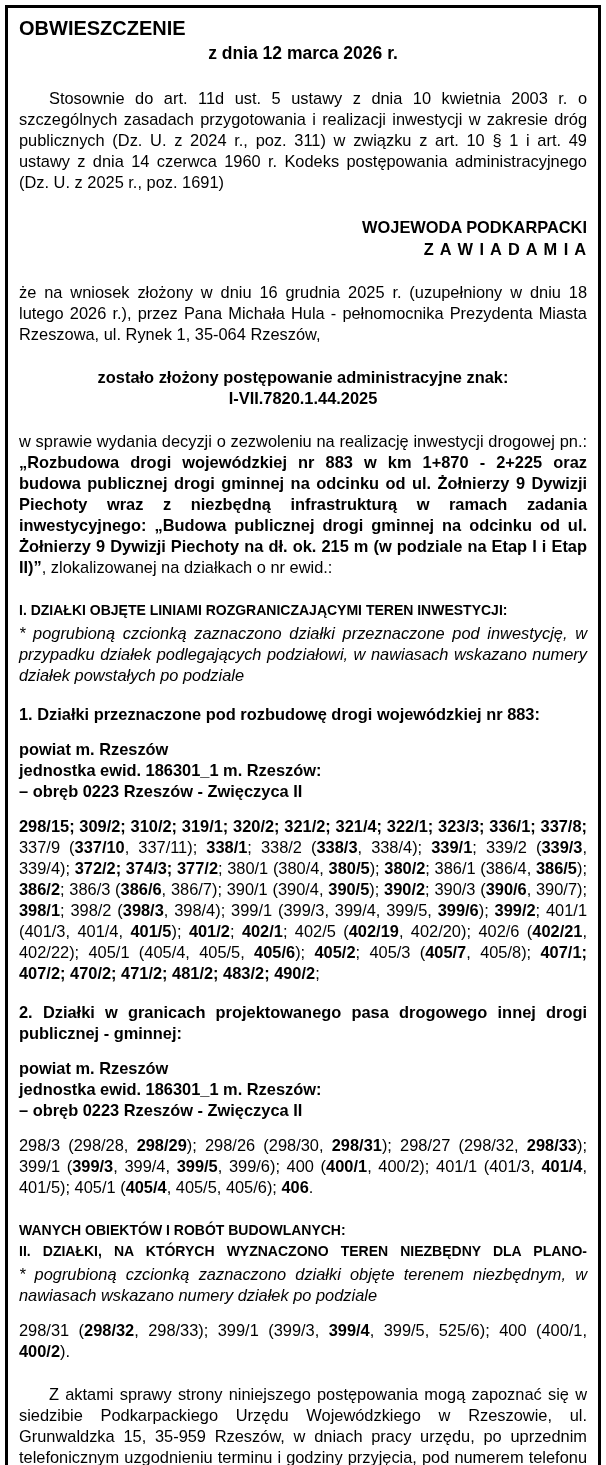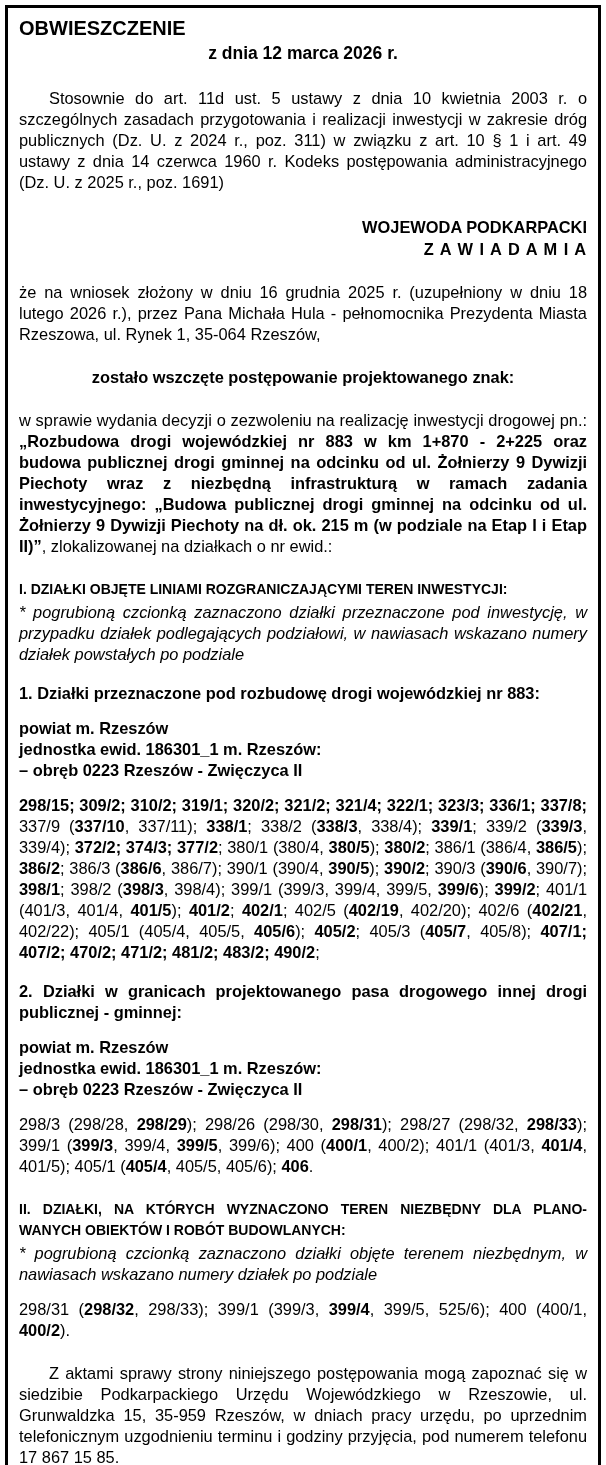--- a/index.html
+++ b/index.html
@@ -113,21 +113,22 @@
     <h1 class="title">OBWIESZCZENIE</h1>
     <div class="date-line">z dnia 12 marca 2026 r.</div>
 
     <p class="legal-basis">Stosownie do art. 11d ust. 5 ustawy z dnia 10 kwietnia 2003 r. o szczególnych zasadach przygotowania i realizacji inwestycji w zakresie dróg publicznych (Dz. U. z 2024 r., poz. 311) w związku z art. 10 § 1 i art. 49 ustawy z dnia 14 czerwca 1960 r. Kodeks postępowania administracyjnego (Dz. U. z 2025 r., poz. 1691)</p>
 
     <div class="authority">WOJEWODA PODKARPACKI</div>
     <div class="notifies">Z A W I A D A M I A</div>
 
     <p class="application">że na wniosek złożony w dniu 16 grudnia 2025 r. (uzupełniony w dniu 18 lutego 2026 r.), przez Pana Michała Hula - pełnomocnika Prezydenta Miasta Rzeszowa, ul. Rynek 1, 35-064 Rzeszów,</p>
 
-    <div class="proc-line">zostało wszczęte postępowanie projektowanego znak:</div>
+    <div class="proc-line">zostało złożony postępowanie administracyjne znak:</div>
+    <div class="case-number">I-VII.7820.1.44.2025</div>
 
     <p class="subject"><span>w sprawie wydania decyzji o zezwoleniu na realizację inwestycji drogowej pn.: </span><span class="b">„Rozbudowa drogi wojewódzkiej nr 883 w km 1+870 - 2+225 oraz budowa publicznej drogi gminnej na odcinku od ul. Żołnierzy 9 Dywizji Piechoty wraz z niezbędną infrastrukturą w ramach zadania inwestycyjnego: „Budowa publicznej drogi gminnej na odcinku od ul. Żołnierzy 9 Dywizji Piechoty na dł. ok. 215 m (w podziale na Etap I i Etap II)”</span><span>, zlokalizowanej na działkach o nr ewid.:</span></p>
 
     <div class="sec-heading">I. DZIAŁKI OBJĘTE LINIAMI ROZGRANICZAJĄCYMI TEREN INWESTYCJI:</div>
     <p class="note">* pogrubioną czcionką zaznaczono działki przeznaczone pod inwestycję, w przypadku działek podlegających podziałowi, w nawiasach wskazano numery działek powstałych po podziale</p>
 
     <div class="sub-heading">1. Działki przeznaczone pod rozbudowę drogi wojewódzkiej nr 883:</div>
     <div class="county-block">
       <div>powiat m. Rzeszów</div>
       <div>jednostka ewid. 186301_1 m. Rzeszów:</div>
@@ -137,22 +138,22 @@
 
     <div class="sub-heading">2. Działki w granicach projektowanego pasa drogowego innej drogi publicznej - gminnej:</div>
     <div class="county-block">
       <div>powiat m. Rzeszów</div>
       <div>jednostka ewid. 186301_1 m. Rzeszów:</div>
       <div>– obręb 0223 Rzeszów - Zwięczyca II</div>
     </div>
     <p class="parcels"><span>298/3 (298/28, </span><span class="b">298/29</span><span>); 298/26 (298/30, </span><span class="b">298/31</span><span>); 298/27 (298/32, </span><span class="b">298/33</span><span>); 399/1 (</span><span class="b">399/3</span><span>, 399/4, </span><span class="b">399/5</span><span>, 399/6); 400 (</span><span class="b">400/1</span><span>, 400/2); 401/1 (401/3, </span><span class="b">401/4</span><span>, 401/5); 405/1 (</span><span class="b">405/4</span><span>, 405/5, 405/6); </span><span class="b">406</span><span>.</span></p>
 
     <div class="sec-heading">
+      <div class="sec-heading-line">WANYCH OBIEKTÓW I ROBÓT BUDOWLANYCH:</div>
       <div class="sec-heading-line stretch">II. DZIAŁKI, NA KTÓRYCH WYZNACZONO TEREN NIEZBĘDNY DLA PLANO-</div>
-      <div class="sec-heading-line">WANYCH OBIEKTÓW I ROBÓT BUDOWLANYCH:</div>
     </div>
     <p class="note">* pogrubioną czcionką zaznaczono działki objęte terenem niezbędnym, w nawiasach wskazano numery działek po podziale</p>
     <p class="parcels"><span>298/31 (</span><span class="b">298/32</span><span>, 298/33); 399/1 (399/3, </span><span class="b">399/4</span><span>, 399/5, 525/6); 400 (400/1, </span><span class="b">400/2</span><span>).</span></p>
 
     <p class="closing">Z aktami sprawy strony niniejszego postępowania mogą zapoznać się w siedzibie Podkarpackiego Urzędu Wojewódzkiego w Rzeszowie, ul. Grunwaldzka 15, 35-959 Rzeszów, w dniach pracy urzędu, po uprzednim telefonicznym uzgodnieniu terminu i godziny przyjęcia, pod numerem telefonu 17 867 15 85.</p>
 
   </div>
 </div>
 
 </body></html>

